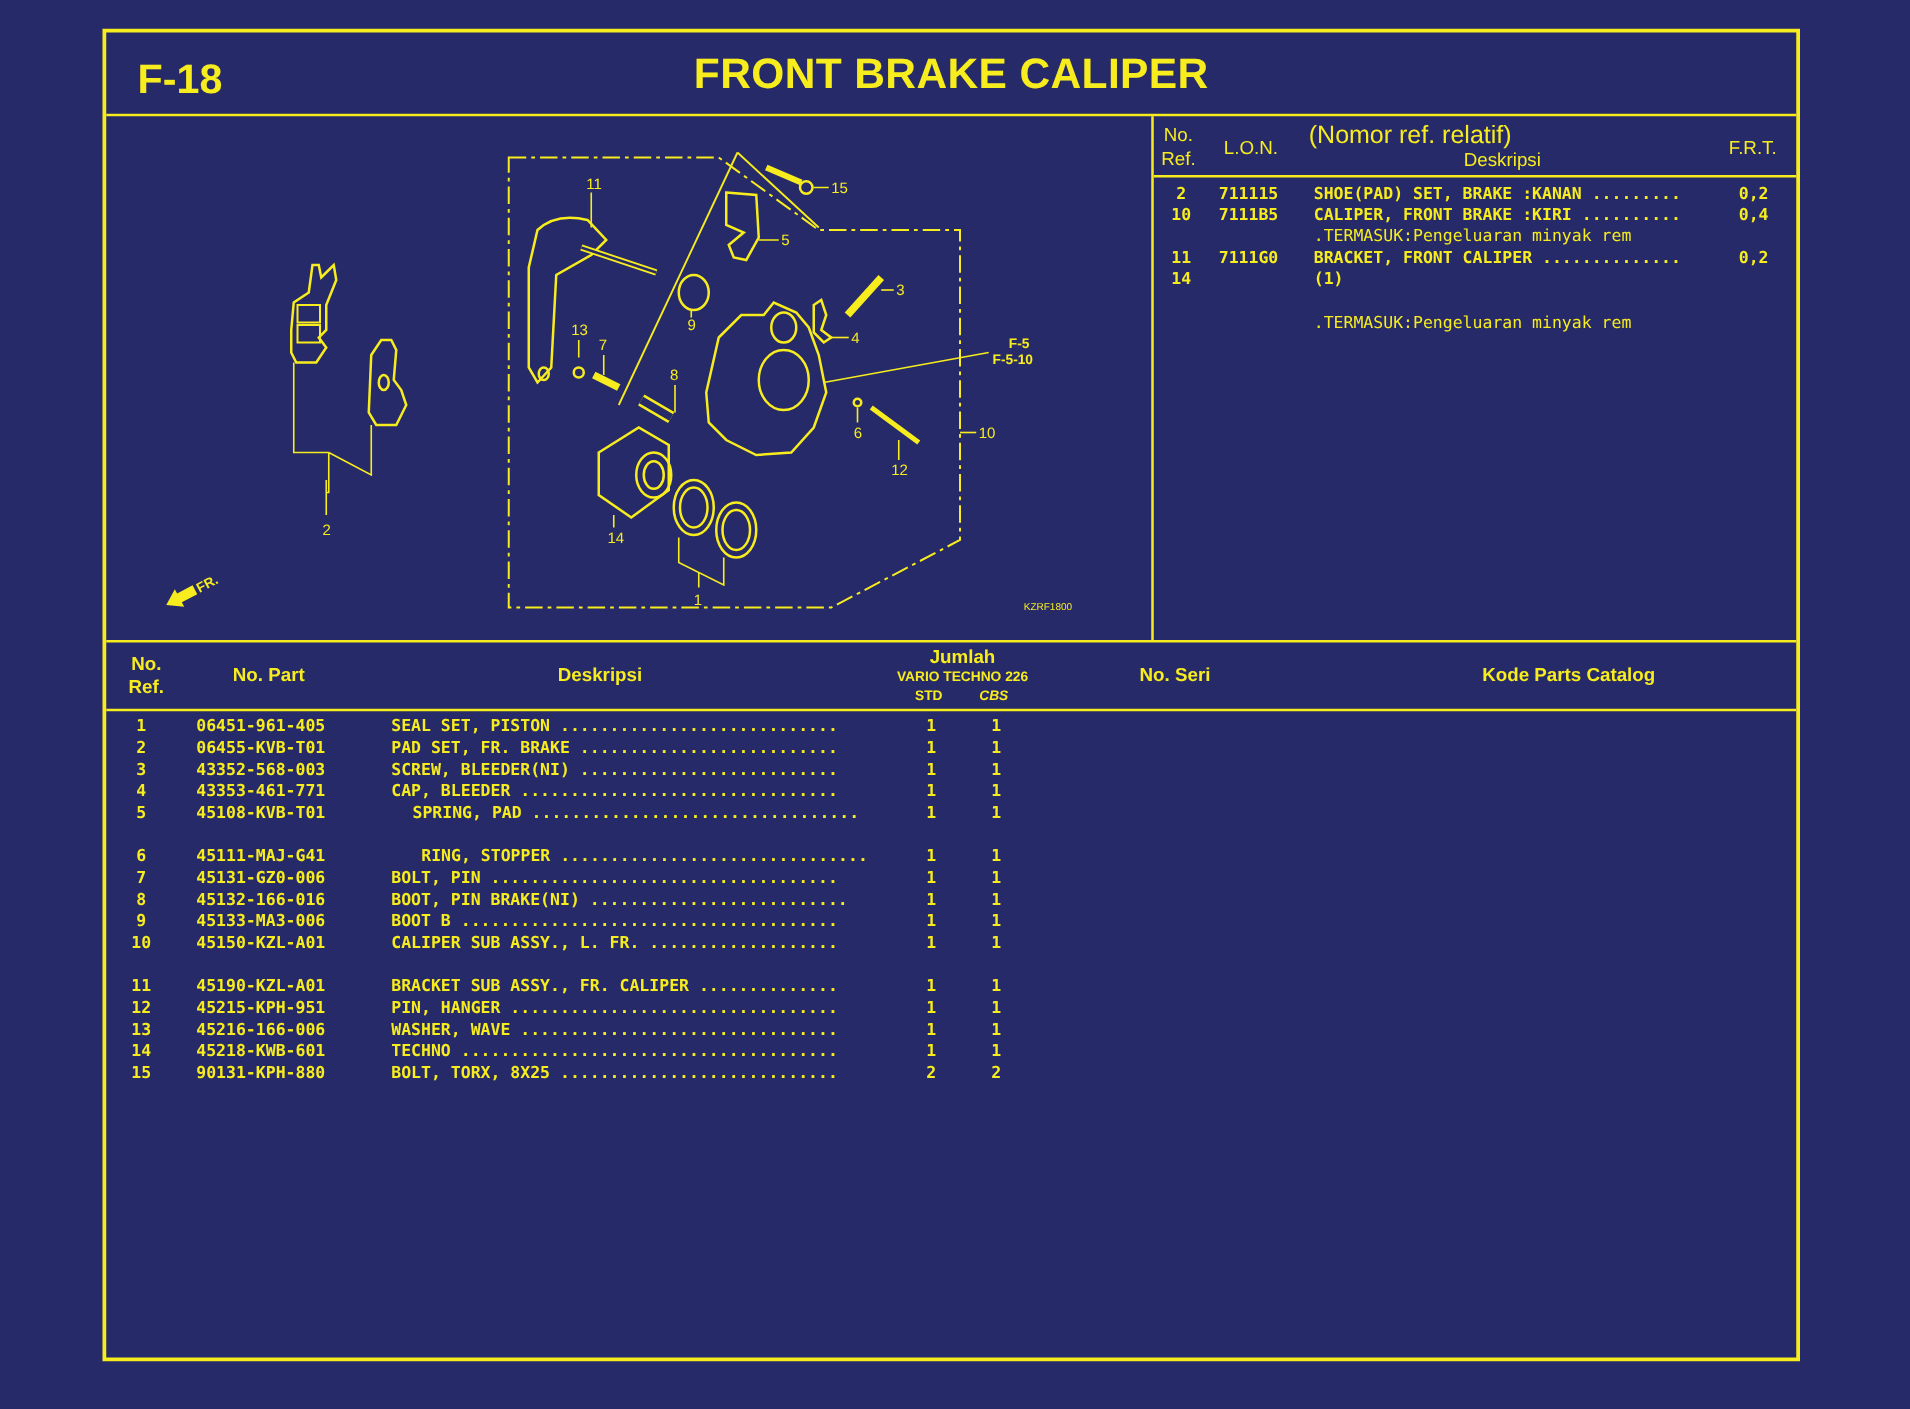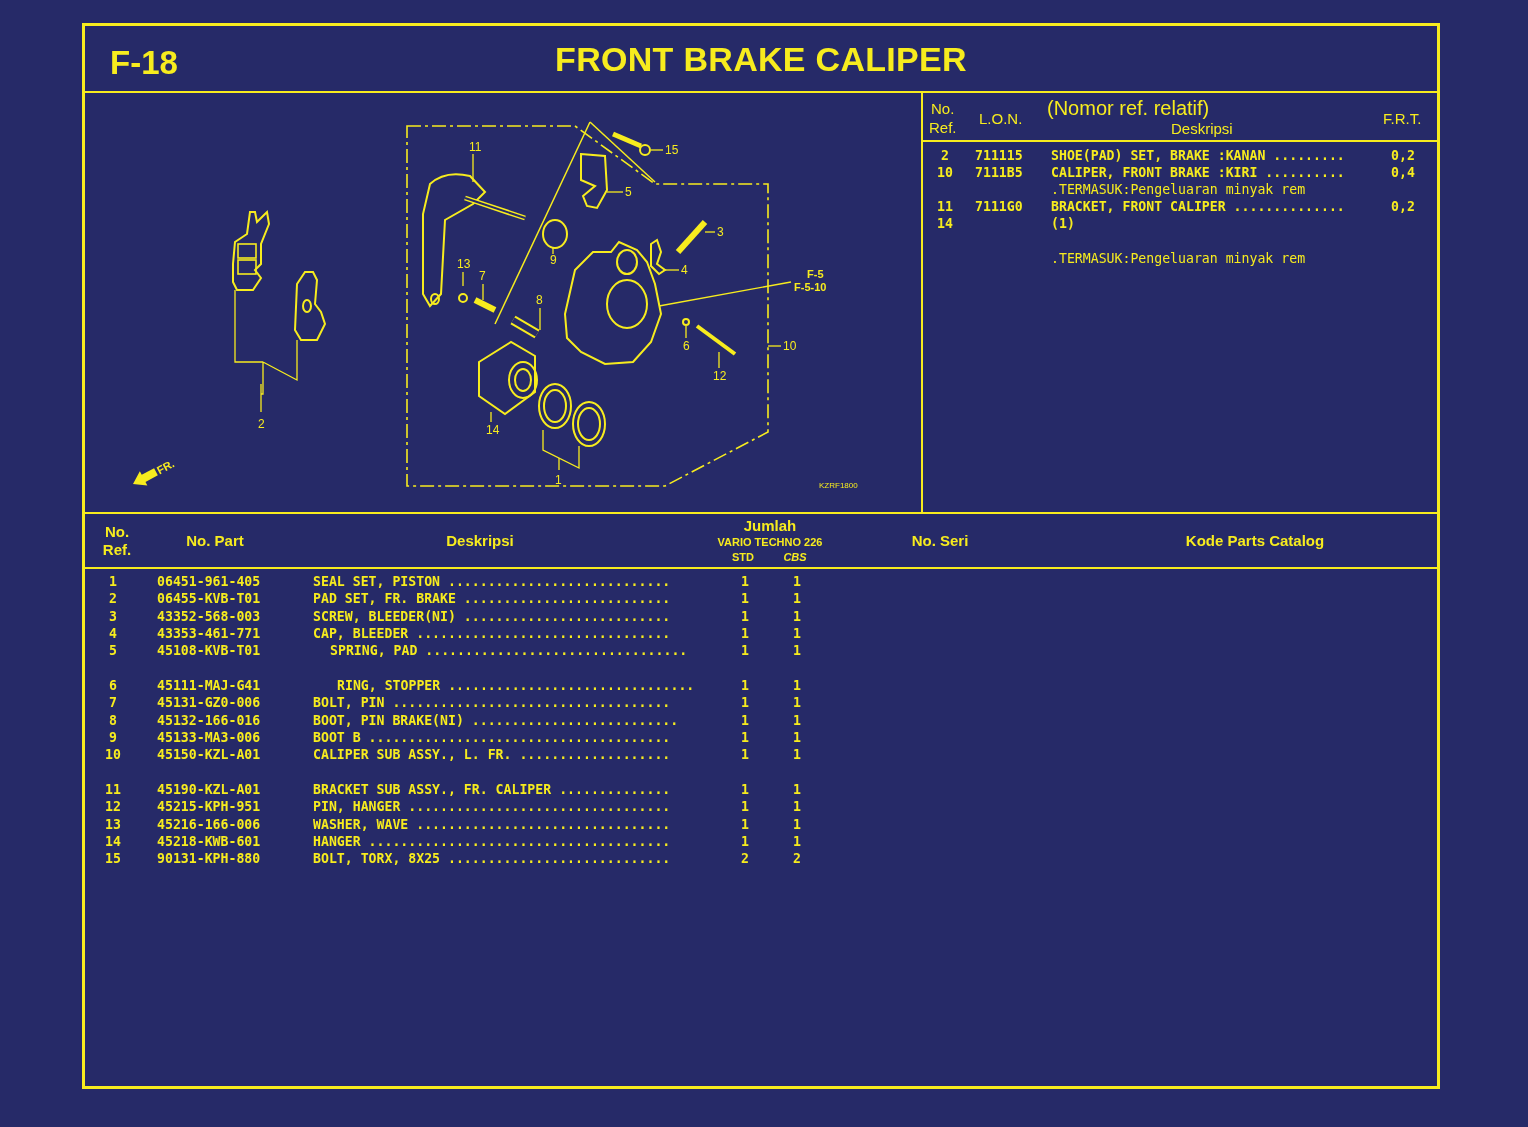--- a/index.html
+++ b/index.html
@@ -281,21 +281,21 @@
     <div class="pr" style="top:242.6px;">
         <span style="left:20px;">13</span>
         <span style="left:72px;">45216-166-006</span>
         <span style="left:228px;">WASHER, WAVE ................................</span>
         <span style="left:656px;">1</span>
         <span style="left:708px;">1</span>
       </div>
     <div class="pr" style="top:259.9px;">
         <span style="left:20px;">14</span>
         <span style="left:72px;">45218-KWB-601</span>
-        <span style="left:228px;">HANGER ......................................</span>
+        <span style="left:228px;">TECHNO ......................................</span>
         <span style="left:656px;">1</span>
         <span style="left:708px;">1</span>
       </div>
     <div class="pr" style="top:277.2px;">
         <span style="left:20px;">15</span>
         <span style="left:72px;">90131-KPH-880</span>
         <span style="left:228px;">BOLT, TORX, 8X25 ............................</span>
         <span style="left:656px;">2</span>
         <span style="left:708px;">2</span>
       </div>

